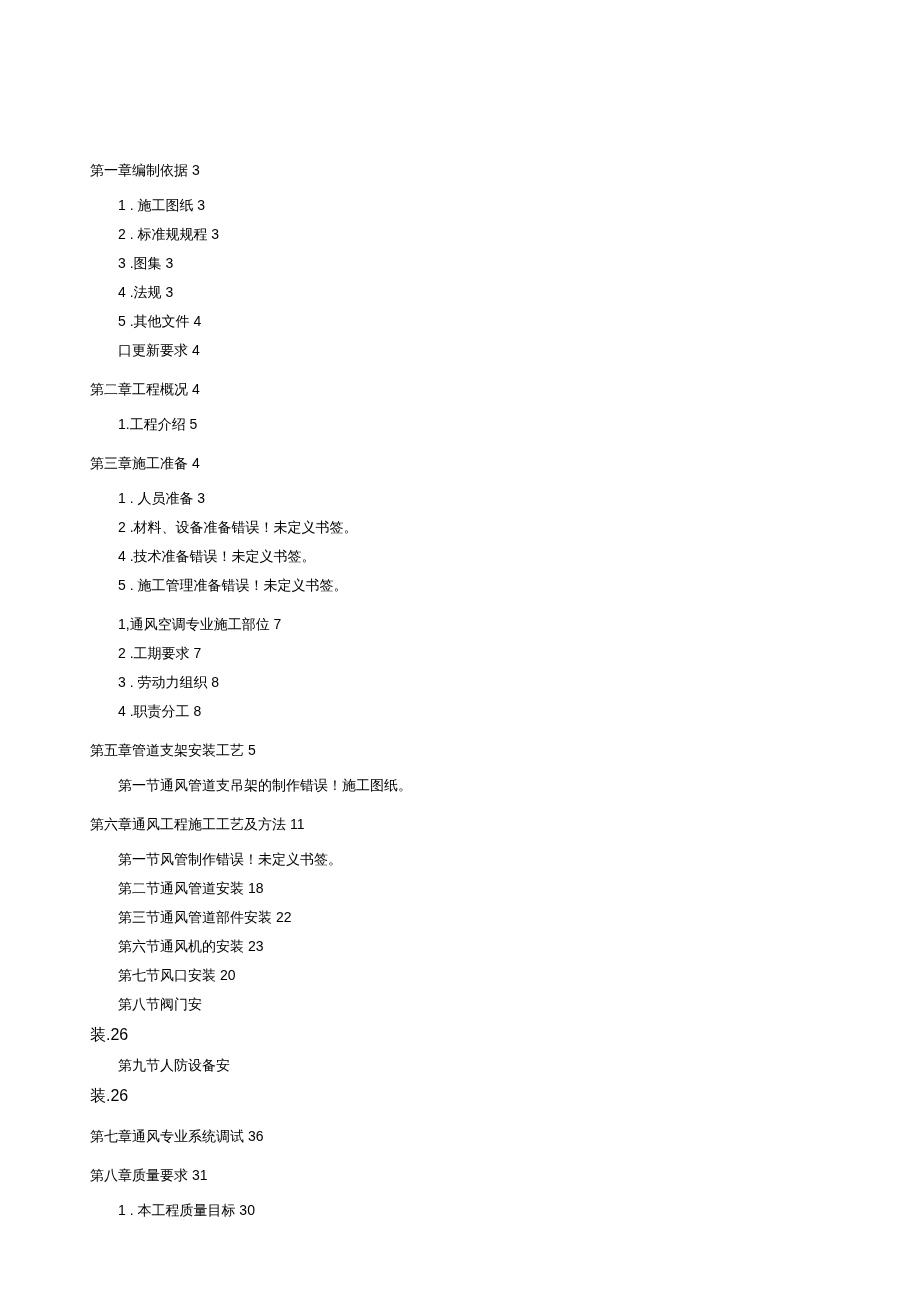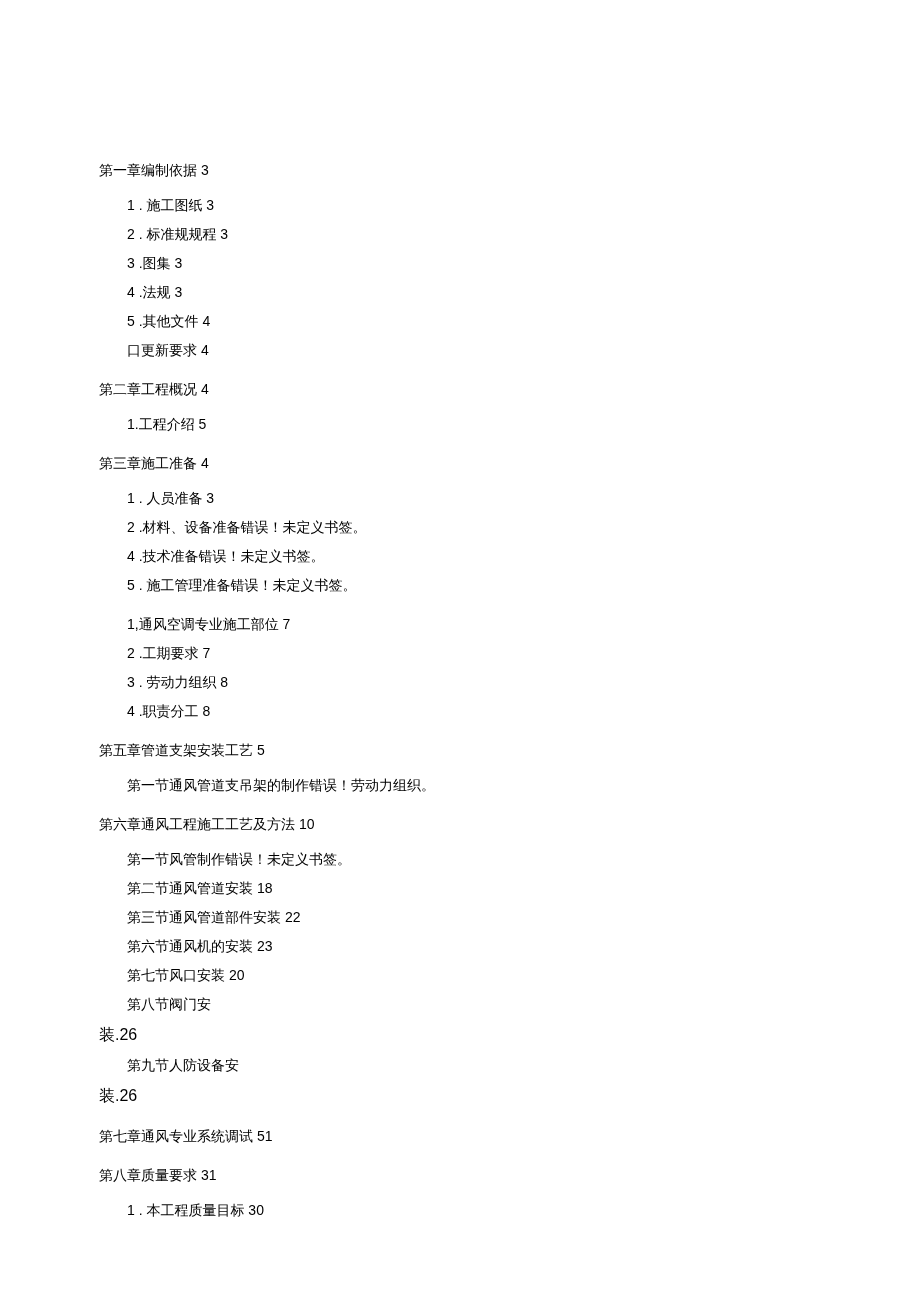--- a/index.html
+++ b/index.html
@@ -11,21 +11,20 @@
       background: #ffffff;
       font-family: "Microsoft YaHei", "SimSun", Arial, sans-serif;
       font-size: 14px;
       color: #000000;
       padding: 160px 90px 60px 90px;
       width: 920px;
       line-height: 1.5;
     }
     .chapter {
       margin-bottom: 18px;
-      margin-left: 9px;
     }
     .chapter-title {
       font-size: 14px;
       margin-bottom: 14px;
     }
     .item {
       padding-left: 28px;
       margin-bottom: 8px;
       font-size: 14px;
     }
@@ -65,38 +64,38 @@
 
   <div class="chapter">
     <div class="item">1,通风空调专业施工部位 7</div>
     <div class="item">2 .工期要求 7</div>
     <div class="item">3 . 劳动力组织 8</div>
     <div class="item">4 .职责分工 8</div>
   </div>
 
   <div class="chapter">
     <div class="chapter-title">第五章管道支架安装工艺 5</div>
-    <div class="item">第一节通风管道支吊架的制作错误！劳动力组织。</div>
+    <div class="item">第一节通风管道支吊架的制作错误！施工图纸。</div>
   </div>
 
   <div class="chapter">
-    <div class="chapter-title">第六章通风工程施工工艺及方法 10</div>
+    <div class="chapter-title">第六章通风工程施工工艺及方法 11</div>
     <div class="item">第一节风管制作错误！未定义书签。</div>
     <div class="item">第二节通风管道安装 18</div>
     <div class="item">第三节通风管道部件安装 22</div>
     <div class="item">第六节通风机的安装 23</div>
     <div class="item">第七节风口安装 20</div>
     <div class="item">第八节阀门安</div>
     <div class="continuation">装.26</div>
     <div class="item">第九节人防设备安</div>
     <div class="continuation">装.26</div>
   </div>
 
   <div class="chapter">
-    <div class="chapter-title">第七章通风专业系统调试 51</div>
+    <div class="chapter-title">第七章通风专业系统调试 36</div>
   </div>
 
   <div class="chapter">
     <div class="chapter-title">第八章质量要求 31</div>
     <div class="item">1 . 本工程质量目标 30</div>
   </div>
 
 </div>
 
 </body></html>

